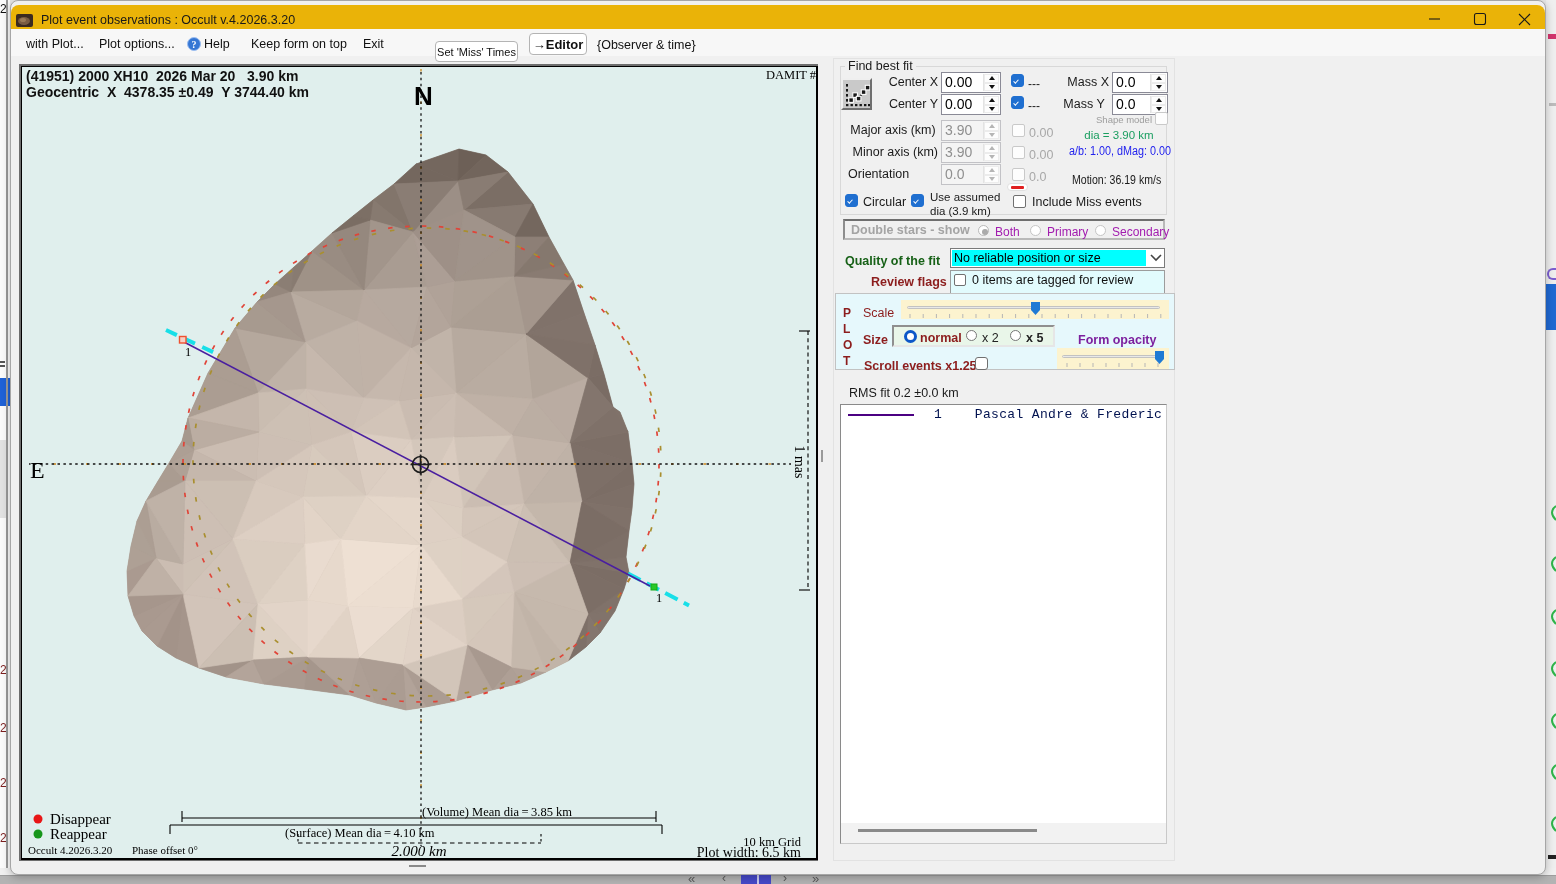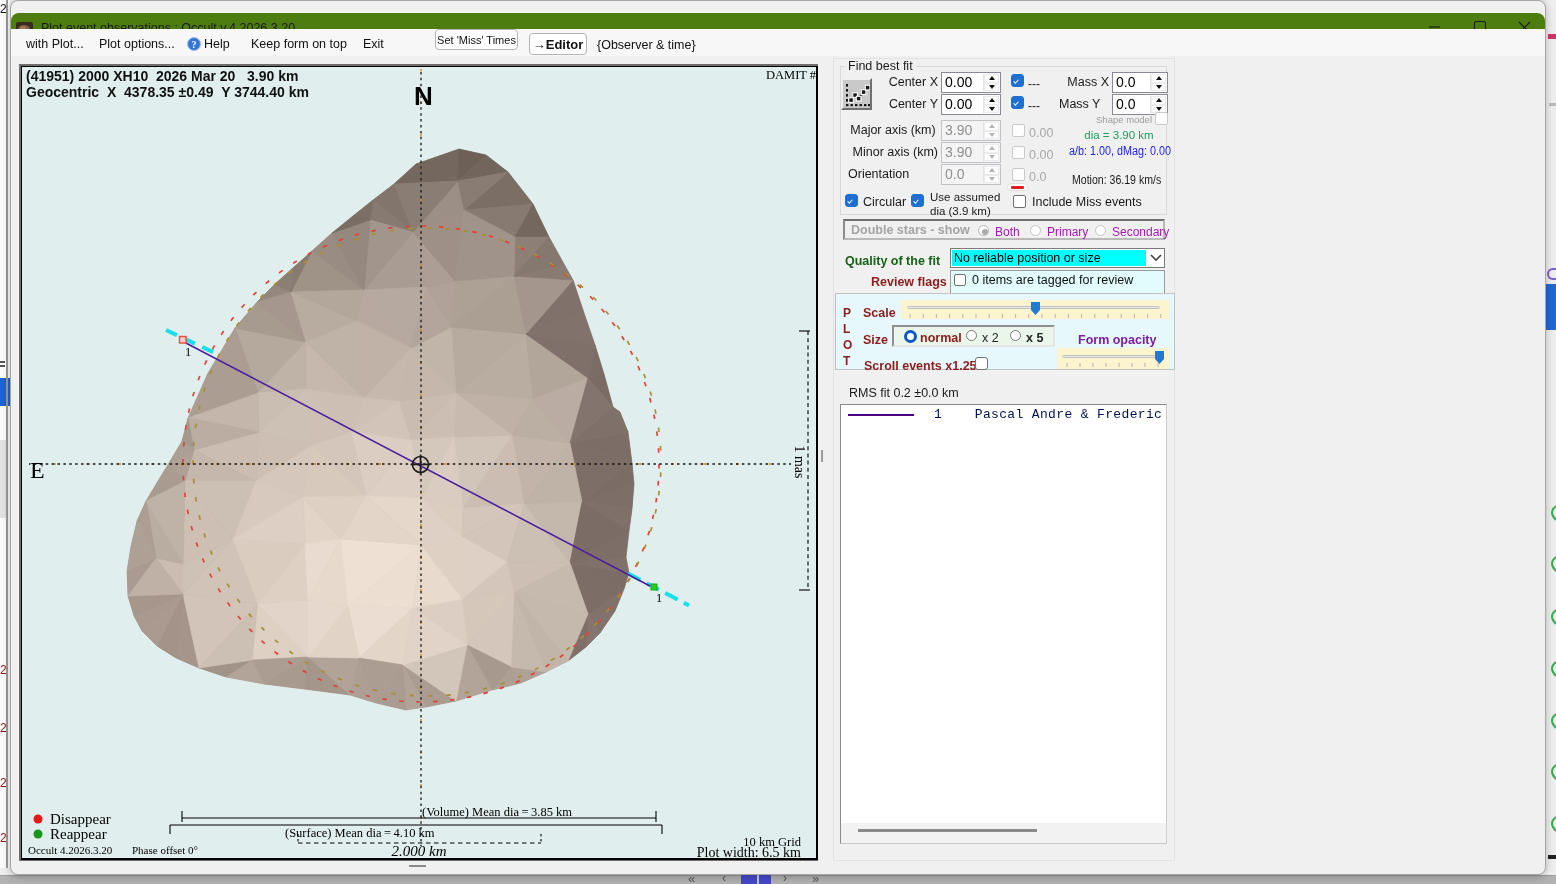--- a/index.html
+++ b/index.html
@@ -5,21 +5,21 @@
 html,body{width:1556px;height:884px;overflow:hidden;background:#e8e8e8;font-family:"Liberation Sans",sans-serif}
 #stage{position:relative;width:1556px;height:884px}
 .abs{position:absolute}
 
 #bgL{left:0;top:0;width:10px;height:876px;background:#fbfbfb}
 #bgR{left:1546px;top:0;width:10px;height:876px;background:#efefef}
 #bgBottom{left:0;top:868px;width:1556px;height:16px;background:#f0f0f0}
 #navstrip{left:0;top:875px;width:1556px;height:9px;background:#b3b3b3;border-top:1px solid #9d9d9d}
 
 #win{left:10px;top:0;width:1536px;height:875px;background:#f0f0f0;border:1px solid #a6a6a6;border-radius:8px 8px 8px 8px;box-shadow:0 2px 8px rgba(0,0,0,.25)}
-#titlebar{left:0;top:12px;width:100%;height:28px;background:#4d7c0f;border-radius:8px 8px 0 0}
+#titlebar{left:0;top:4px;width:100%;height:28px;background:#eab308;border-radius:8px 8px 0 0}
 #menubar{left:0;top:28px;width:100%;height:27px;background:#f7f7f7}
 .mi{position:absolute;top:8px;font-size:12.5px;color:#111}
 .btn{position:absolute;background:#fff;border:1px solid #b4b4b4;border-radius:4px;font-size:12.5px;color:#111;text-align:center}
 
 #rpanel{left:822px;top:57px;width:342px;height:803px;background:#f0f0f0;border:1px solid #e2e2e2}
 .grp{position:absolute;border:1px solid #d0d0d0}
 .lbl{position:absolute;font-size:12.5px;color:#1a1a1a;white-space:nowrap}
 .inp{position:absolute;background:#fff;border:1px solid #8a8a96;font-size:14px;color:#000;line-height:19px;padding-left:3px}
 .inp.dis{background:#f4f4f4;border-color:#c2c2c6;color:#8f8f8f}
 .spin{position:absolute;right:1px;top:1px;width:16px;bottom:1px;border-left:1px solid #e3e3e3;display:flex;flex-direction:column}
@@ -97,21 +97,21 @@
   <div class="mi" style="left:15px">with Plot...</div>
   <div class="mi" style="left:88px">Plot options...</div>
   <svg class="abs" style="left:176px;top:8px" width="14" height="14">
           <circle cx="7" cy="7" r="6.5" fill="#3577d4"></circle>
           <circle cx="7" cy="7" r="6.5" fill="none" stroke="#9dbef0" stroke-width="1"></circle>
           <text x="7" y="10.8" font-size="10" font-weight="bold" fill="#fff" text-anchor="middle" font-family="Liberation Serif,serif">?</text>
         </svg>
   <div class="mi" style="left:193px">Help</div>
   <div class="mi" style="left:240px">Keep form on top</div>
   <div class="mi" style="left:352px">Exit</div>
-  <div class="btn" style="left:424px;top:0;width:83px;height:21px;line-height:20px;font-size:11px;white-space:nowrap;overflow:hidden;text-align:center">Set 'Miss' Times</div>
+  <div class="btn" style="left:424px;top:12px;width:83px;height:21px;line-height:20px;font-size:11px;white-space:nowrap;overflow:hidden;text-align:center">Set 'Miss' Times</div>
   <div class="btn" style="left:518px;top:4px;width:58px;height:22px;line-height:21px;font-weight:bold;font-size:13px">→Editor</div>
   <div class="mi" style="left:586px;top:9px;font-size:12.5px">{Observer &amp; time}</div>
  </div>
 
  <div class="abs" style="left:8px;top:63px;width:799px;height:797px;background:#6e6e6e"></div>
  <div class="abs" style="left:10px;top:65px;width:797px;height:794px;background:#000"></div>
  <svg class="abs" style="left:11px;top:66px" width="794" height="791" viewBox="21 66 794 791">
   <rect x="21" y="66" width="794" height="791" fill="#e0efed"></rect>
 <path d="M458,148 L485,154 L507,171 L532,203 L548,236 L563,263 L572,279 L583,312 L594,344 L603,373 L612,406 L619,411 L627,431 L631,462 L633,483 L631,508 L628,530 L625,556 L628,572 L623,588 L614,610 L599,632 L585,646 L567,660 L545,671 L520,682 L491,689 L455,700 L425,706 L405,709 L375,702 L349,694 L303,688 L263,683 L225,676 L198,667 L175,657 L156,645 L141,630 L133,615 L127,595 L126,570 L130,545 L136,520 L145,500 L157,480 L168,462 L181,440 L187,417 L207,372 L234,327 L256,301 L274,283 L293,266 L311,250 L331,232 L352,215 L372,199 L393,183 L415,163 Z" fill="#a3948b"></path>
 <polygon points="455,392 525,333 532,398" fill="#b9aca1" stroke="#b9aca1" stroke-width="0.7"></polygon>
@@ -404,21 +404,21 @@
             <div class="up"></div>
             <div class="dn"></div>
           </span></div>
   <div class="lbl" style="left:14px;top:38px;width:90px;text-align:right">Center Y</div>
   <div class="inp" style="left:107px;top:35px;width:60px;height:21px">0.00<span class="spin">
             <div class="up"></div>
             <div class="dn"></div>
           </span></div>
   <div class="cb on" style="left:177px;top:37px"></div>
   <div class="lbl" style="left:194px;top:40px;font-size:12px">---</div>
-  <div class="lbl" style="left:225px;top:38px;width:50px;text-align:left">Mass Y</div>
+  <div class="lbl" style="left:225px;top:38px;width:50px;text-align:center">Mass Y</div>
   <div class="inp" style="left:278px;top:35px;width:56px;height:21px">0.0<span class="spin">
             <div class="up"></div>
             <div class="dn"></div>
           </span></div>
   <div class="abs" style="left:258px;top:55px;width:60px;text-align:right;font-size:9.5px;color:#9d9d9d;white-space:nowrap">Shape model</div>
   <div class="cb offdis" style="left:321px;top:53px"></div>
   <div class="lbl" style="left:14px;top:64px;width:90px;text-align:center">Major axis (km)</div>
   <div class="inp dis" style="left:107px;top:61px;width:60px;height:21px">3.90<span class="spin dis">
             <div class="up"></div>
             <div class="dn"></div>
@@ -472,21 +472,21 @@
           </svg>
   </div>
   <div class="abs" style="left:37px;top:216px;font-size:12.5px;font-weight:bold;color:#8c1d1d;white-space:nowrap">Review flags</div>
   <div class="abs" style="left:116px;top:211px;width:215px;height:26px;background:#e2fbfd;border:1px solid #9c9c9c">
     <div class="cb off" style="left:3px;top:3px;width:12px;height:12px"></div>
     <div class="abs" style="left:21px;top:2px;font-size:12.5px;color:#101010">0 items are tagged for review</div>
   </div>
 
   <div class="abs" style="left:1px;top:234px;width:340px;height:77px;background:#e6f8fc;border:1px solid #c2c2c2"></div>
   <div class="abs" style="left:9px;top:246px;font-size:12px;font-weight:bold;color:#8c1d1d;line-height:16px">P<br>L<br>O<br>T</div>
-  <div class="abs" style="left:29px;top:247px;font-size:12.5px;font-weight:bold;color:#8c1d1d">Scale</div>
+  <div class="abs" style="left:29px;top:247px;font-size:12.5px;font-weight:normal;color:#8c1d1d">Scale</div>
   <div class="abs" style="left:67px;top:241px;width:268px;height:19px;background:#fcf3cf">
    <div class="abs" style="left:6px;top:6px;width:253px;height:3px;background:#e8e8e8;border:1px solid #c2c2c2;border-radius:2px"></div>
    <svg class="abs" style="left:0;top:13px" width="268" height="6">
             <g stroke="#b5b5b5" stroke-width="1">
    <line x1="9" y1="1" x2="9" y2="5"></line>
               <line x1="22.2" y1="1" x2="22.2" y2="5"></line>
               <line x1="35.4" y1="1" x2="35.4" y2="5"></line>
               <line x1="48.6" y1="1" x2="48.6" y2="5"></line>
               <line x1="61.8" y1="1" x2="61.8" y2="5"></line>
               <line x1="75" y1="1" x2="75" y2="5"></line>

